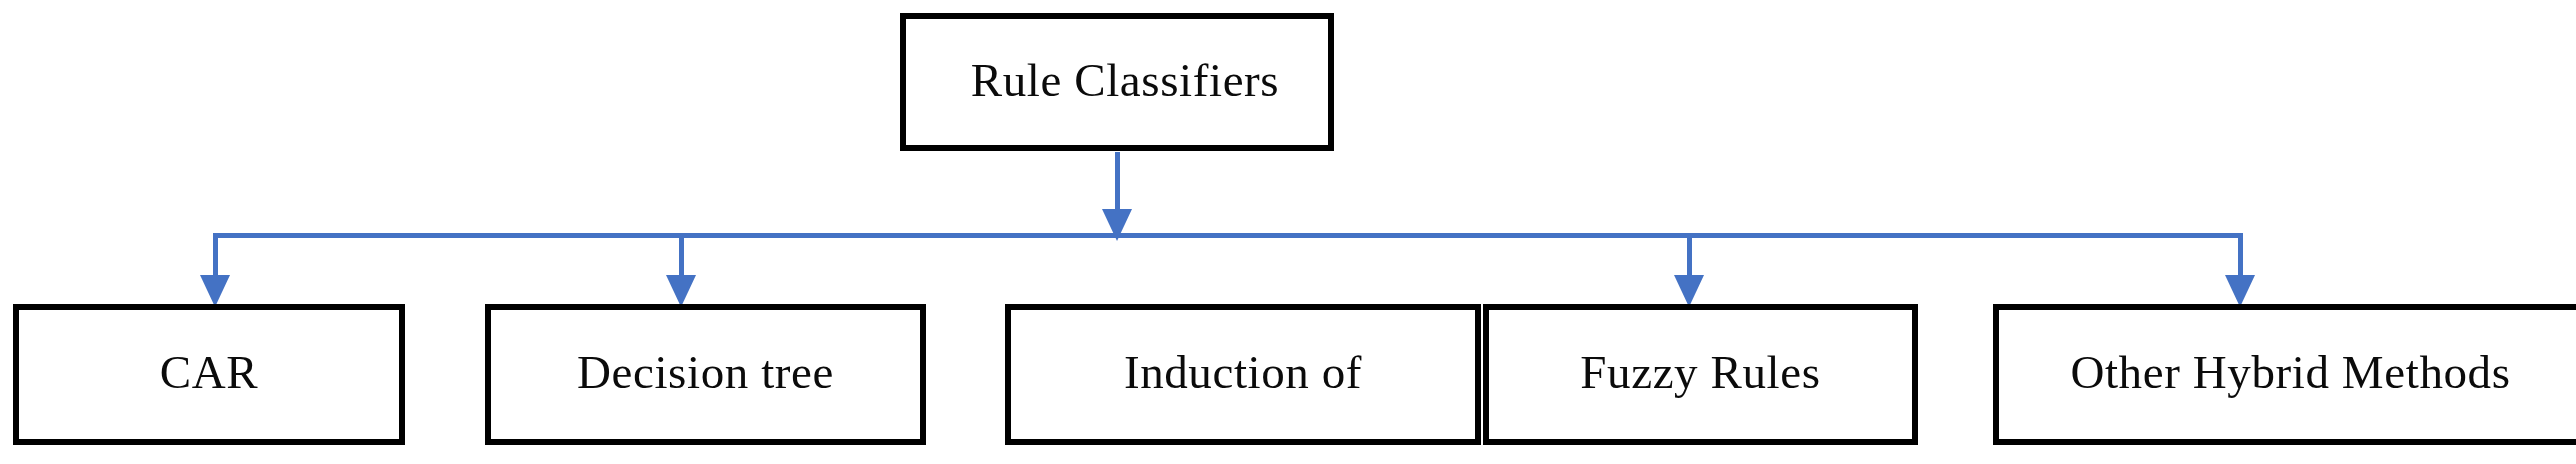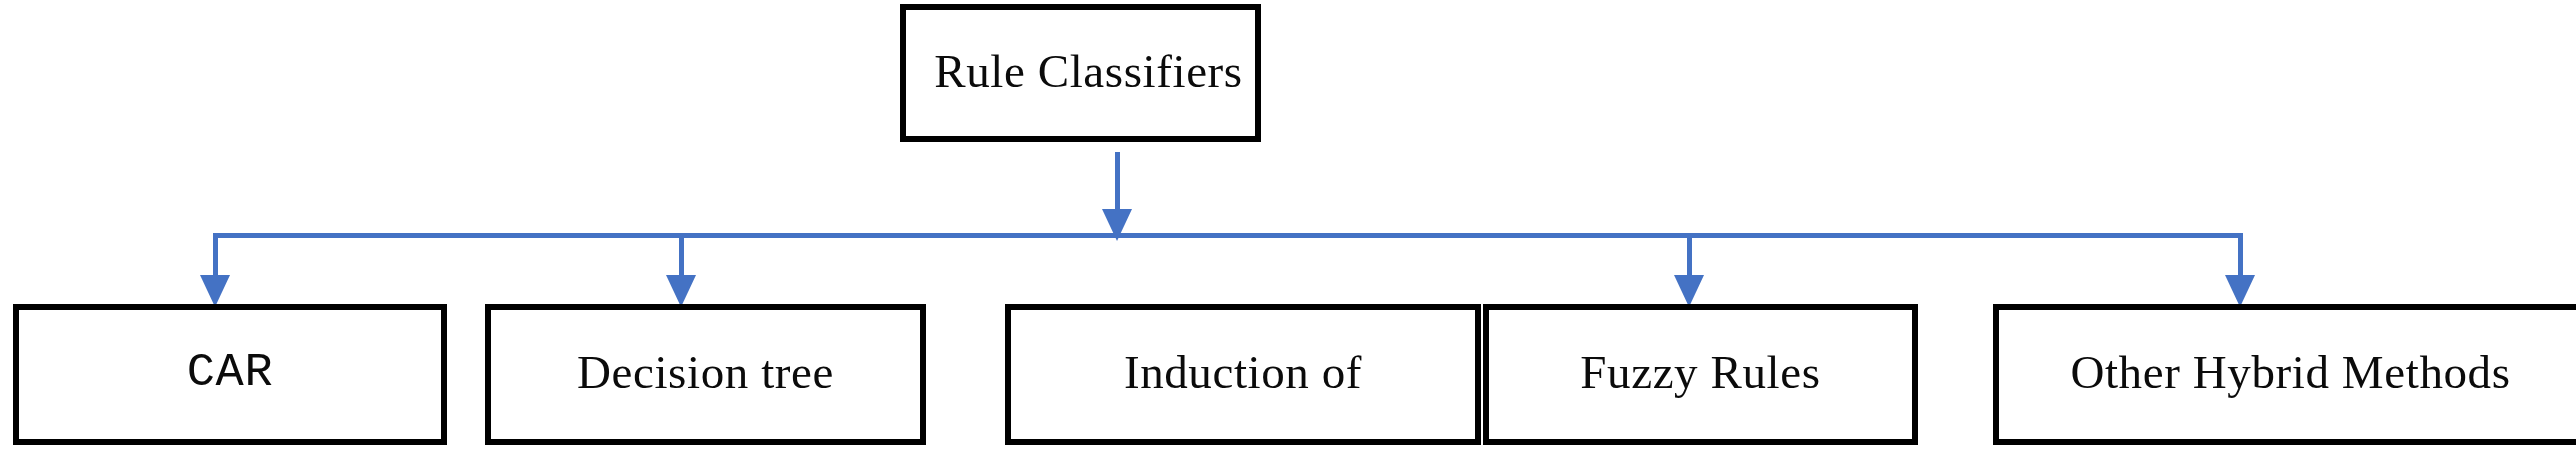--- a/index.html
+++ b/index.html
@@ -26,23 +26,23 @@
   }
   .node .label {
     font-size: 47px;
     line-height: 1;
     color: #0b0b0b;
     white-space: nowrap;
     letter-spacing: 0.6px;
     padding-bottom: 3.5px;
   }
   
-  #root-node        { left: 900px; top: 4px;  width: 361px;  height: 138px; padding-left: 16px; }
+  #root-node        { left: 900px; top: 13px;  width: 434px;  height: 138px; padding-left: 16px; }
   
-  #node-car         { left: 13px;   top: 304px; width: 434px;  height: 141px; font-family: Liberation Mono, monospace; }
+  #node-car         { left: 13px;   top: 304px; width: 392px;  height: 141px; }
   #node-dtree       { left: 485px;  top: 304px; width: 441px;  height: 141px; }
   #node-induction   { left: 1005px; top: 304px; width: 476px;  height: 141px; }
   #node-fuzzy       { left: 1483px; top: 304px; width: 435px;  height: 141px; text-align: right; }
   #node-hybrid      { left: 1993px; top: 304px; width: 595px; height: 141px; }
 
   
   .stem {
     position: absolute;
     width: 4.7px;
     background: #4472C4;

